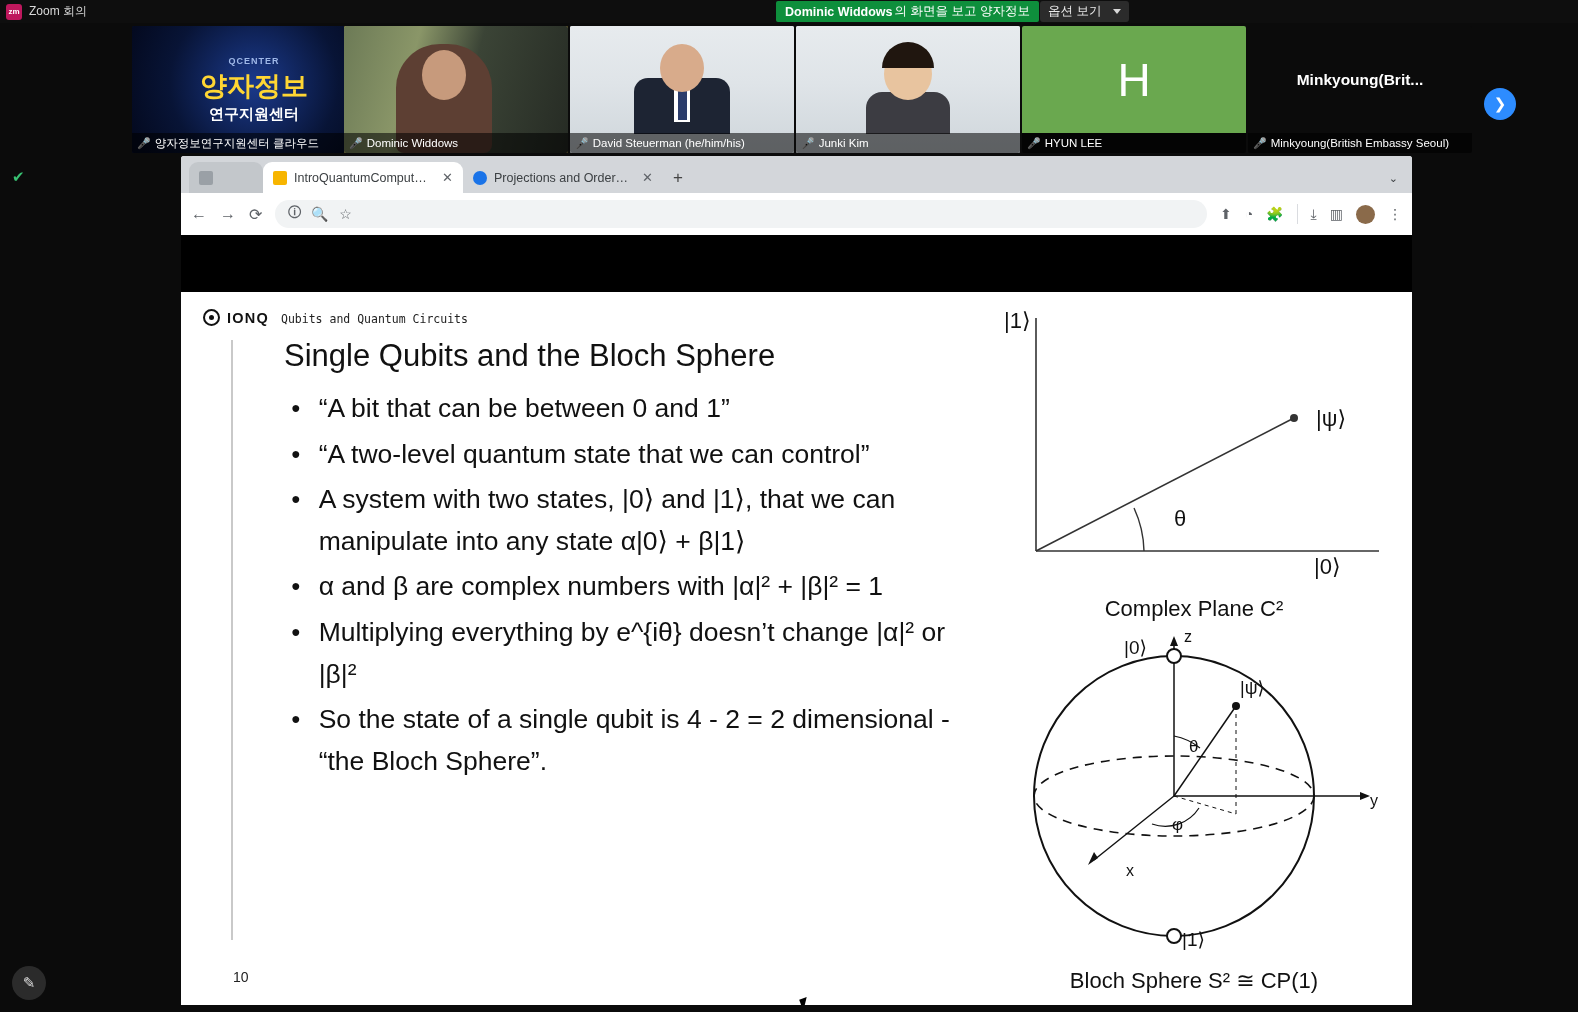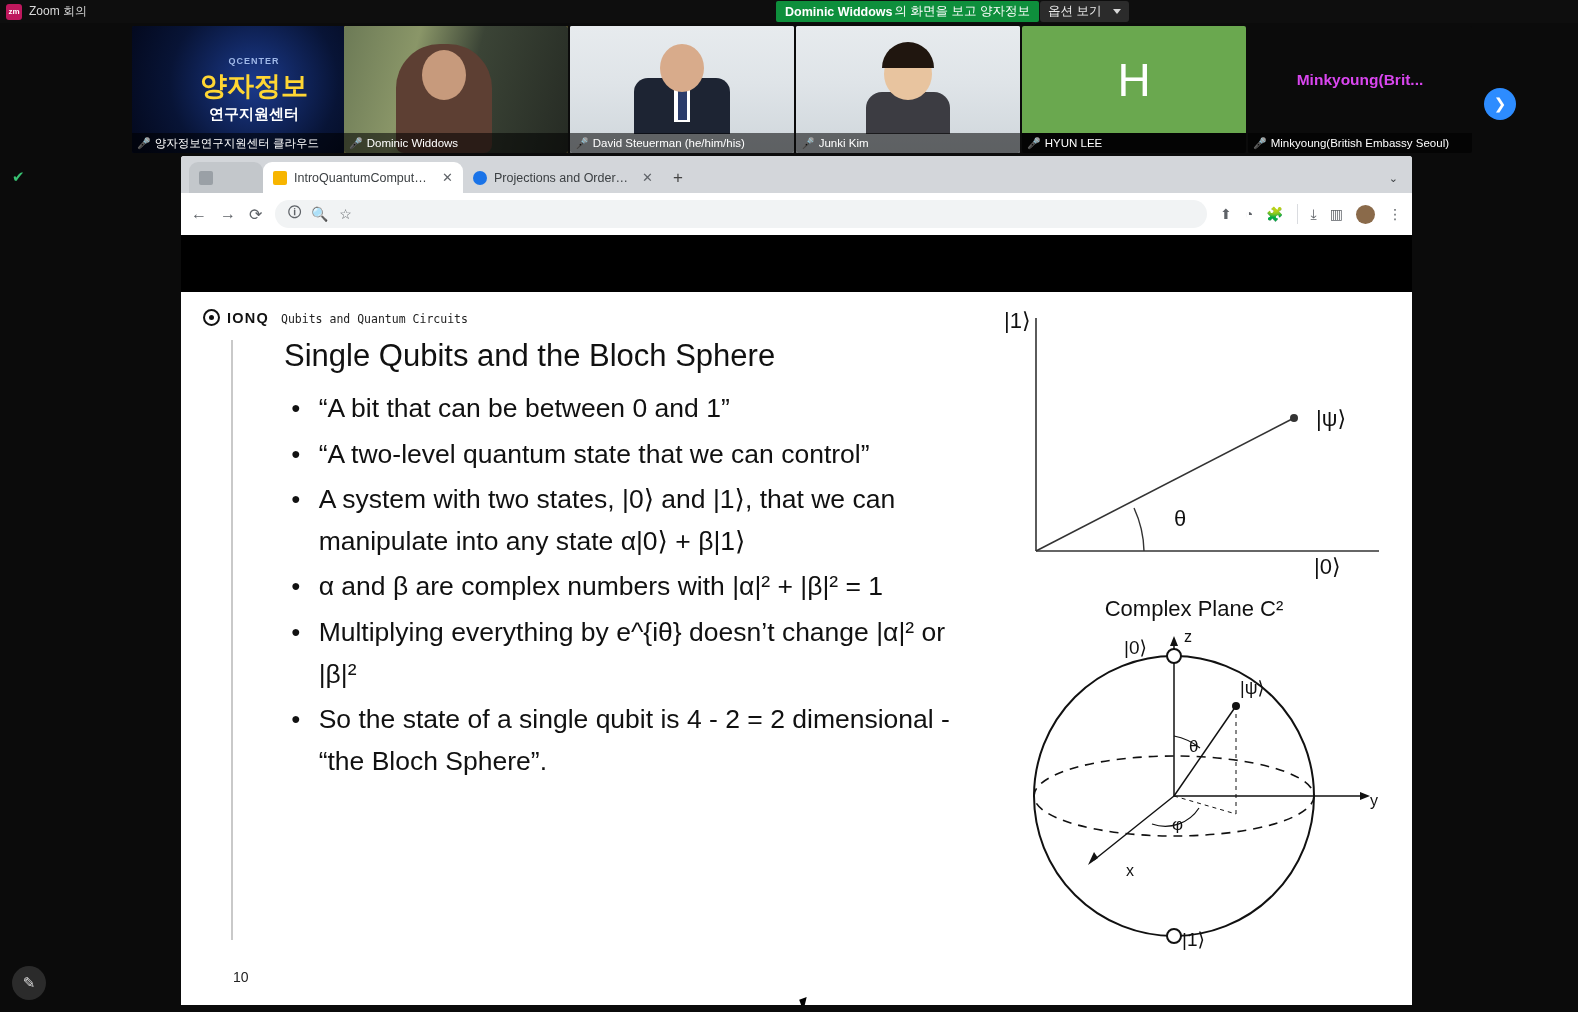--- a/index.html
+++ b/index.html
@@ -55,21 +55,21 @@
   .t5 { left: 1022px; width: 224px; background: #0b0b0b; }
   .t6 { left: 1248px; width: 224px; background: #0b0b0b; }
   .avatar-letter {
     position: absolute; left: 0; top: 0; width: 100%; height: 107px;
     background: #6aa84f; color: #fff; font-size: 46px; display: flex;
     align-items: center; justify-content: center;
   }
   .tile-name-center {
     position: absolute; left: 0; top: 0; width: 100%; height: 107px;
     display: flex; align-items: center; justify-content: center;
-    color: #d946ef; font-size: 15.5px; font-weight: bold;
+    color: #ffffff; font-size: 15.5px; font-weight: bold;
   }
   .ionq-thumb {
     position: absolute; inset: 0; background: radial-gradient(circle at 50% 45%, #1b3a8c 0%, #081436 60%, #03081c 100%);
     display: flex; flex-direction: column; align-items: center; justify-content: center;
     color: #ffd34d; font-weight: bold;
   }
   .ionq-thumb .l1 { font-size: 9px; color: #9fb8e8; letter-spacing: 1px; }
   .ionq-thumb .l2 { font-size: 27px; color: #ffd633; margin-top: 2px; }
   .ionq-thumb .l3 { font-size: 15px; color: #ffffff; margin-top: 1px; }
   .cam-thumb {
@@ -366,18 +366,19 @@
           <circle cx="190" cy="308" r="7" fill="#fff" stroke="#111" stroke-width="2"></circle>
           <text x="140" y="26" font-size="19" fill="#111" font-family="Liberation Sans, sans-serif">|0⟩</text>
           <text x="200" y="14" font-size="16" fill="#111" font-family="Liberation Sans, sans-serif">z</text>
           <text x="386" y="178" font-size="16" fill="#111" font-family="Liberation Sans, sans-serif">y</text>
           <text x="142" y="248" font-size="16" fill="#111" font-family="Liberation Sans, sans-serif">x</text>
           <text x="256" y="66" font-size="18" fill="#111" font-family="Liberation Sans, sans-serif">|ψ⟩</text>
           <text x="205" y="124" font-size="17" fill="#111" font-family="Liberation Sans, sans-serif">θ</text>
           <text x="188" y="202" font-size="17" fill="#111" font-family="Liberation Sans, sans-serif">φ</text>
           <text x="198" y="318" font-size="19" fill="#111" font-family="Liberation Sans, sans-serif">|1⟩</text>
         </svg>
+        <div class="fig-caption">Bloch Sphere S² ≅ CP(1)</div>
       </div>
 
       <div class="cursor"></div>
     </div>
   </div>
 </div>
 
 </body></html>

